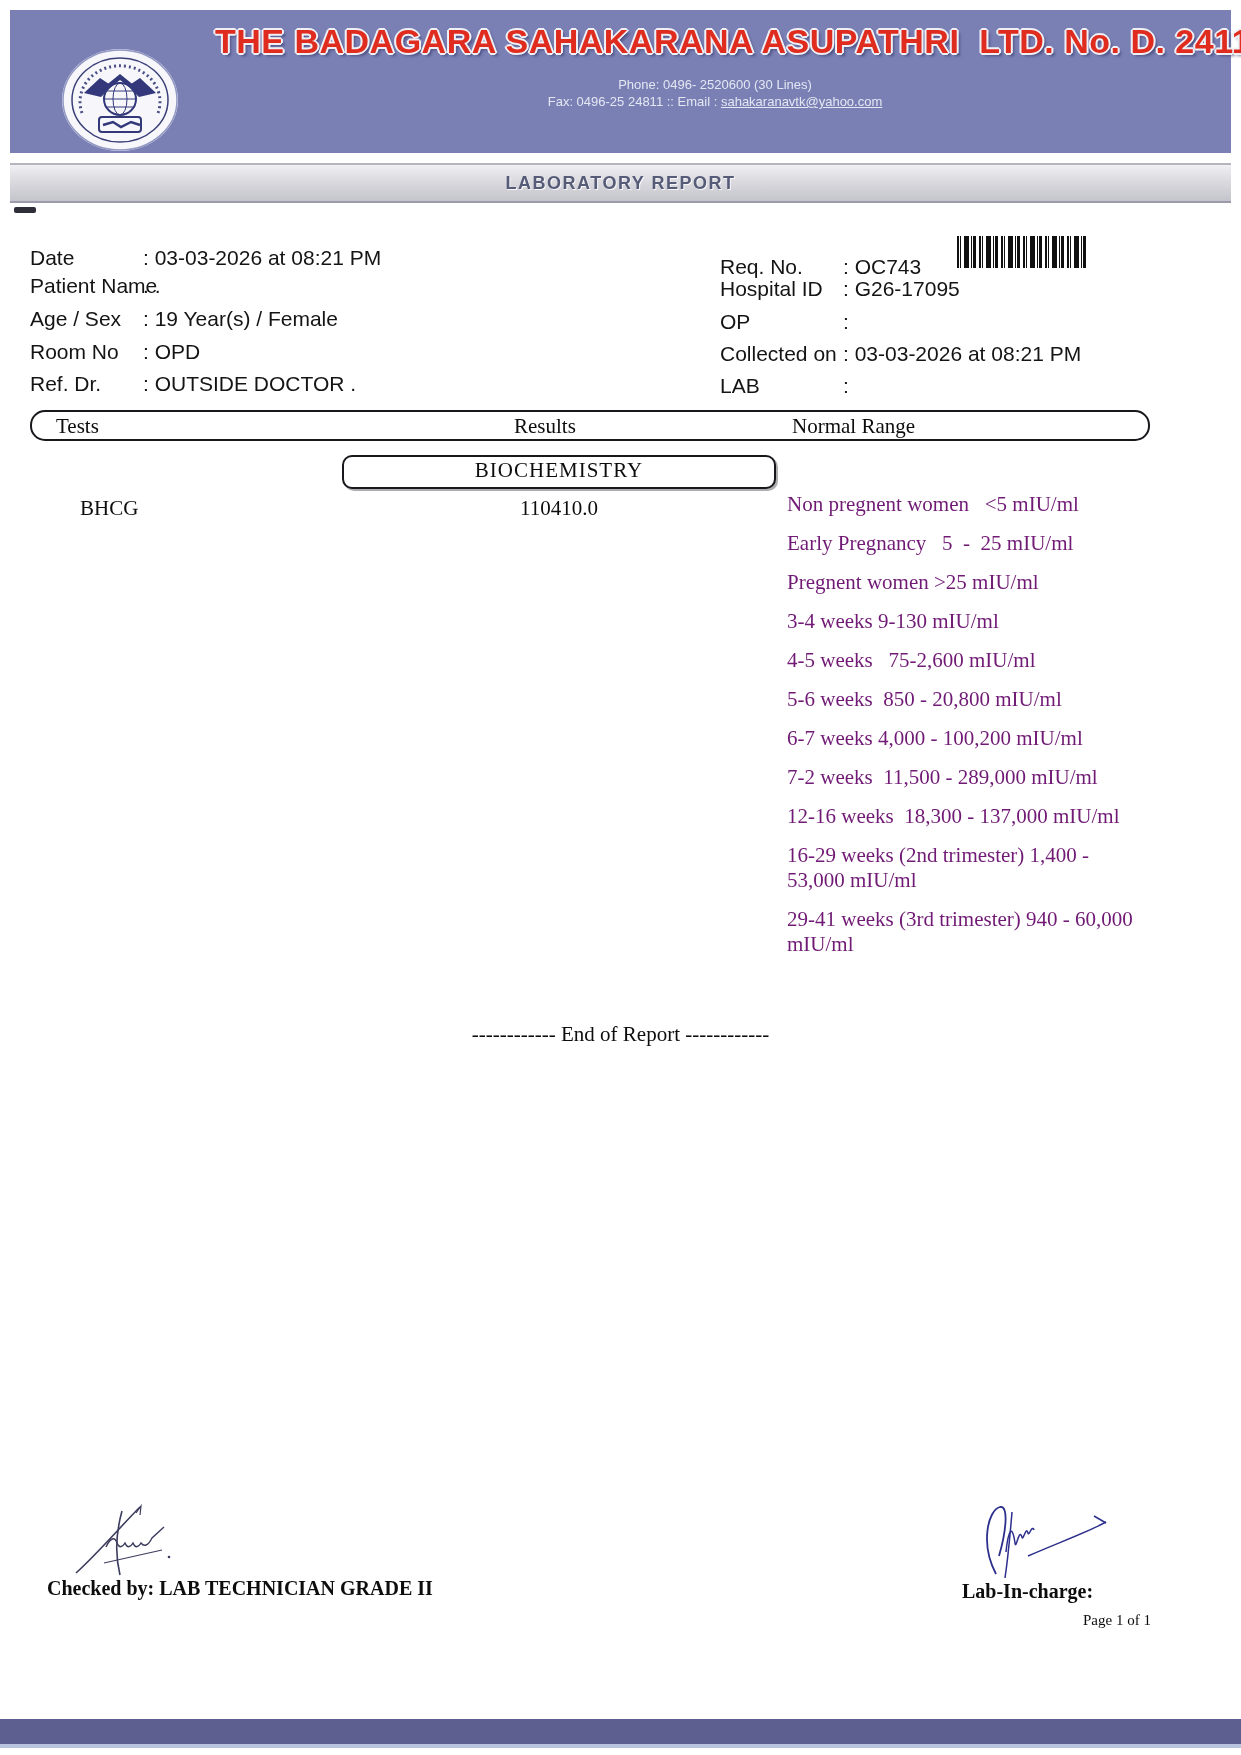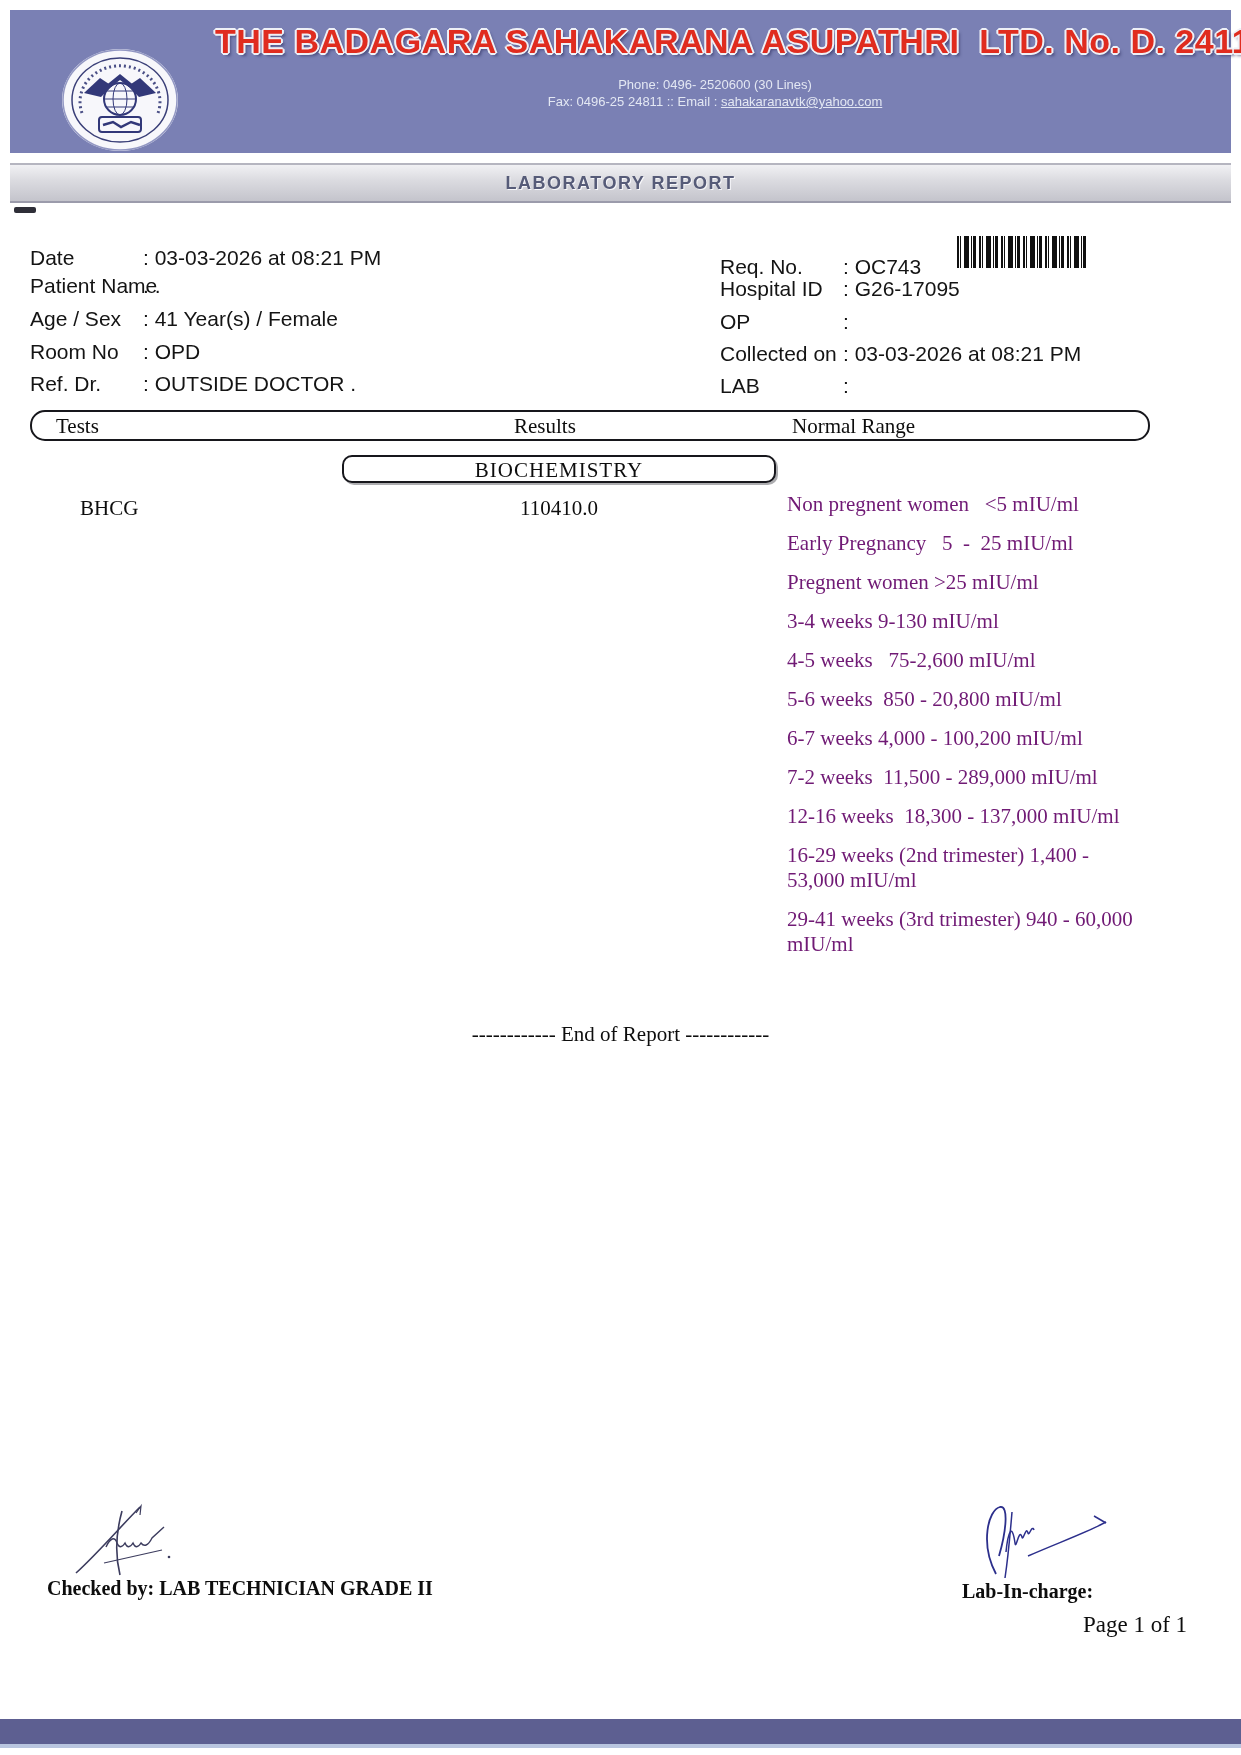--- a/index.html
+++ b/index.html
@@ -69,21 +69,21 @@
   .tests-header-box {
     position:absolute; left:30px; top:410px; width:1120px; height:31px;
     border:2px solid #17171c; border-radius:15px; background:#fff;
   }
   .tests-header-box .col { position:absolute; top:2px; font-size:21px; color:#0d0d0d; }
   .col-tests   { left:24px; }
   .col-results { left:482px; }
   .col-range   { left:760px; }
 
   .biochem-box {
-    position:absolute; left:342px; top:455px; width:434px; height:28px;
+    position:absolute; left:342px; top:455px; width:434px; height:34px;
     border:2px solid #17171c; border-radius:10px; background:#fff;
     text-align:center; font-size:21px; letter-spacing:1px; line-height:27px; color:#0d0d0d;
     box-shadow:2px 2px 0 rgba(20,20,30,0.35);
   }
   .test-name   { position:absolute; left:80px;  top:496px; font-size:21px; color:#0d0d0d; }
   .test-result { position:absolute; left:520px; top:496px; font-size:21px; color:#0d0d0d; }
   .normal-ranges { position:absolute; left:787px; top:492px; width:402px; }
   .nr-line {
     font-family:"Liberation Serif", serif; font-size:21px; color:#701a75;
     line-height:25px; margin-bottom:14px; white-space:pre-wrap;
@@ -91,21 +91,21 @@
   .end-of-report {
     position:absolute; left:0; top:1022px; width:1241px; text-align:center;
     font-size:21px; color:#0d0d0d;
   }
 
   
   .sig-left  { position:absolute; left:70px;  top:1503px; width:128px; height:76px; }
   .sig-right { position:absolute; left:972px; top:1500px; width:140px; height:80px; }
   .checked-by    { position:absolute; left:47px;  top:1577px; font-size:20px; font-weight:bold; color:#0d0d0d; }
   .lab-in-charge { position:absolute; left:962px; top:1580px; font-size:20px; font-weight:bold; color:#0d0d0d; }
-  .page-number   { position:absolute; left:1083px; top:1612px; font-size:23px; color:#0d0d0d; }
+  .page-number   { position:absolute; left:1083px; top:1612px; font-size:15px; color:#0d0d0d; }
   .footer-bar  { position:absolute; left:0; top:1719px; width:1241px; height:25px; background:#5d5f91; }
   .footer-line { position:absolute; left:0; top:1744px; width:1241px; height:4px; background:#b9c5df; }
 </style>
 </head>
 <body>
 
 <div class="page">
 
   <div class="header-band">
     <div class="logo-wrap">
@@ -141,21 +141,21 @@
   <div class="info-row info-left" style="left:30px; top:246px;">
     <span class="lbl">Date</span>
     <span class="val">: 03-03-2026 at 08:21 PM</span>
   </div>
   <div class="info-row info-left" style="left:30px; top:274px;">
     <span class="lbl">Patient Name</span>
     <span class="val">. .</span>
   </div>
   <div class="info-row info-left" style="left:30px; top:307px;">
     <span class="lbl">Age / Sex</span>
-    <span class="val">: 41 Year(s) / Female</span>
+    <span class="val">: 19 Year(s) / Female</span>
   </div>
   <div class="info-row info-left" style="left:30px; top:340px;">
     <span class="lbl">Room No</span>
     <span class="val">: OPD</span>
   </div>
   <div class="info-row info-left" style="left:30px; top:372px;">
     <span class="lbl">Ref. Dr.</span>
     <span class="val">: OUTSIDE DOCTOR .</span>
   </div>
 

